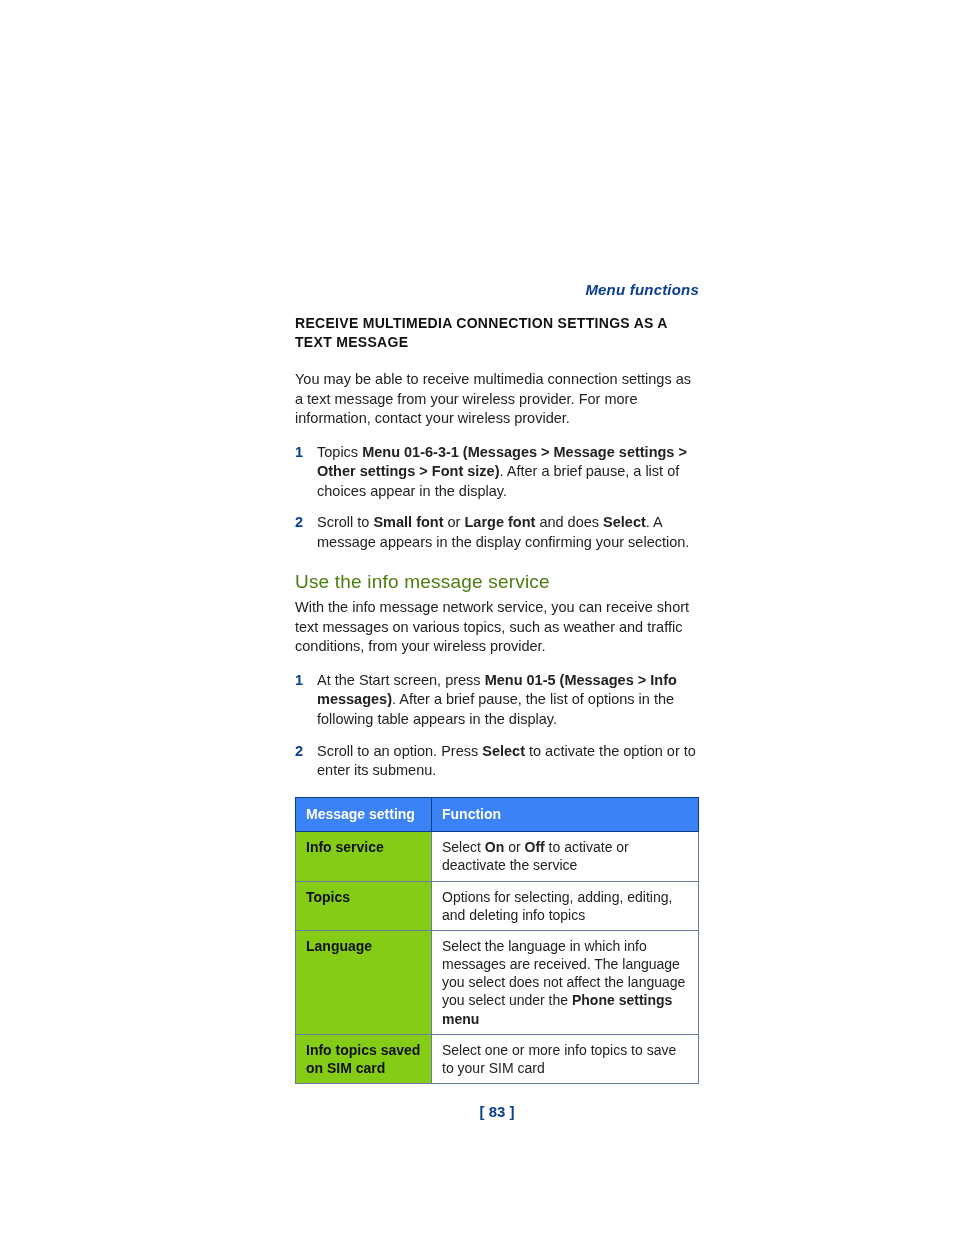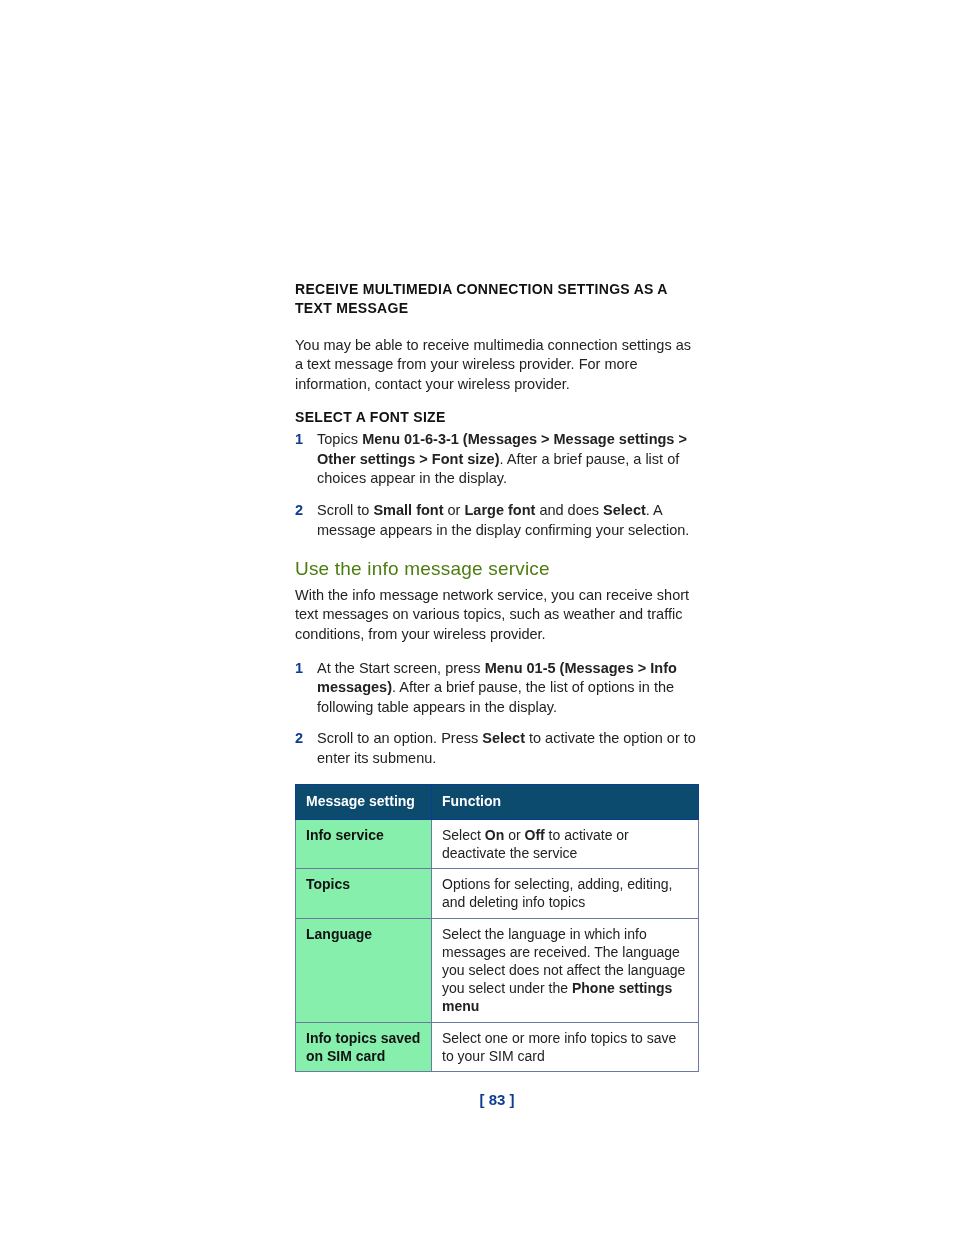--- a/index.html
+++ b/index.html
@@ -70,61 +70,61 @@
   }
   .bold { font-weight: 700; }
 
   table.info {
     border-collapse: collapse;
     width: 100%;
     margin-top: 4px;
     font-size: 14px;
   }
   table.info th {
-    background: #0c4a6e;
+    background: #3b82f6;
     color: #fff;
     text-align: left;
     font-weight: 700;
     padding: 8px 10px;
     border: 1px solid #0b3d91;
     vertical-align: middle;
     line-height: 1.25;
   }
   table.info th:first-child {
     width: 115px;
   }
   table.info td {
     border: 1px solid #6a7aa3;
     padding: 6px 10px;
     vertical-align: top;
     line-height: 1.3;
   }
   table.info td.rowlabel {
-    background: #86efac;
+    background: #84cc16;
     font-weight: 700;
     color: #111;
   }
   .pagenum {
     text-align: center;
     color: #0b3d91;
     font-weight: 600;
     margin-top: 18px;
     font-size: 15px;
   }
 </style>
 </head>
 <body>
 
 <div class="page">
 
+  <div class="header-right">Menu functions</div>
 
   <div class="sec-title">RECEIVE MULTIMEDIA CONNECTION SETTINGS AS A TEXT MESSAGE</div>
   <p class="para">You may be able to receive multimedia connection settings as a text message from your wireless provider. For more information, contact your wireless provider.</p>
 
-  <div class="sub-title">SELECT A FONT SIZE</div>
   <div class="numlist">
     <div class="numitem">
       <div class="num">1</div>
       <div class="numtext">
         <span>Topics </span><span class="bold">Menu 01-6-3-1 (Messages &gt; Message settings &gt; Other settings &gt; Font size)</span><span>. After a brief pause, a list of choices appear in the display.</span>
       </div>
     </div>
     <div class="numitem">
       <div class="num">2</div>
       <div class="numtext">

